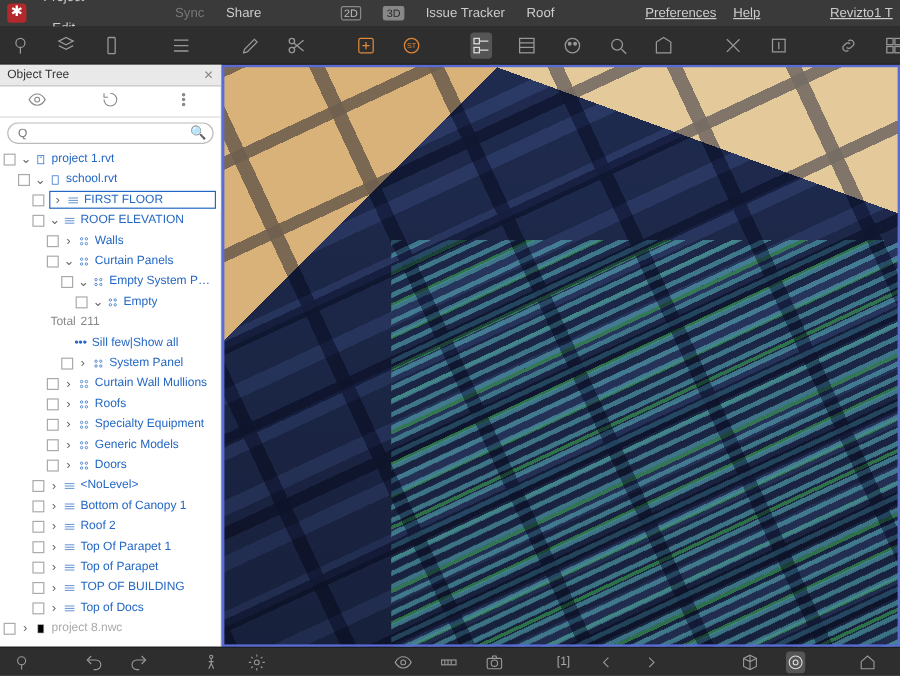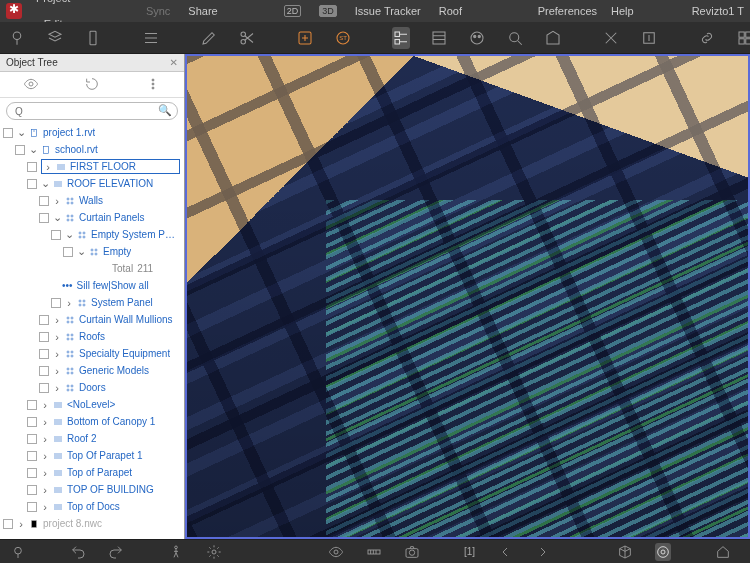--- a/index.html
+++ b/index.html
@@ -4,21 +4,21 @@
 <style>
   * { margin: 0; padding: 0; box-sizing: border-box; }
   html, body { width: 750px; height: 563px; overflow: hidden; font-family: Arial, Helvetica, sans-serif; font-size: 11px; background: #2b2b2b; }
   .app { width: 750px; height: 563px; display: flex; flex-direction: column; }
   
   .menubar { height: 22px; background: #3a3a3a; display: flex; align-items: center; color: #ccc; padding: 0 6px; gap: 14px; }
   .menubar .logo { width: 16px; height: 16px; background: #b3282d; border-radius: 3px; position: relative; }
   .menubar .logo::after { content: "✱"; color: #fff; position: absolute; left: 3px; top: -1px; font-size: 12px; }
   .menubar .left { display: flex; gap: 14px; align-items: center; flex-direction: column; }
   .menubar .center { flex: 1; display: flex; gap: 18px; justify-content: center; align-items: center;}
-  .menubar .right { display: flex; gap: 14px; align-items: center;}
+  .menubar .right { display: flex; gap: 14px; align-items: center; text-decoration: underline;}
   .menubar .item { cursor: pointer; color: #ccc; }
   .menubar .item.dim { color: #777; text-align: right; }
   .menubar .badge { font-size: 9px; border: 1px solid #888; border-radius: 2px; padding: 0 2px; color: #bbb; }
   .menubar .badge.active { background: #888; color: #2b2b2b; }
   
   .toolbar { height: 32px; background: #2e2e2e; border-bottom: 1px solid #1e1e1e; display: flex; align-items: center; padding: 0 8px; gap: 20px; color: #aaa; }
   .toolbar .sep { width: 1px; height: 20px; background: #444; }
   .toolbar .tbtn { width: 22px; height: 22px; display: flex; align-items: center; justify-content: center; cursor: pointer; color: #999; }
   .toolbar .tbtn.accent { color: #e0873a; }
   .toolbar .tbtn.active { background: #555; border-radius: 3px; color: #ddd; }
@@ -335,21 +335,21 @@
           <span class="ic ic-cat">
               <svg viewBox="0 0 24 24">
                 <circle cx="8" cy="8" r="2"></circle>
                 <circle cx="16" cy="8" r="2"></circle>
                 <circle cx="8" cy="16" r="2"></circle>
                 <circle cx="16" cy="16" r="2"></circle>
               </svg>
             </span>
           <span class="lbl">Empty</span>
         </div>
-        <div class="node" style="padding-left:112px">
+        <div class="node" style="padding-left:42px">
           <span class="info">Total</span>
           <span class="info" style="margin-left:4px">211</span>
         </div>
         <div class="node" style="padding-left:62px">
           <span class="link">•••</span>
           <span class="link" style="margin-left:4px">Sill few</span>
           <span class="link"> | </span>
           <span class="link">Show all</span>
         </div>
         <div class="node" style="padding-left:48px">

